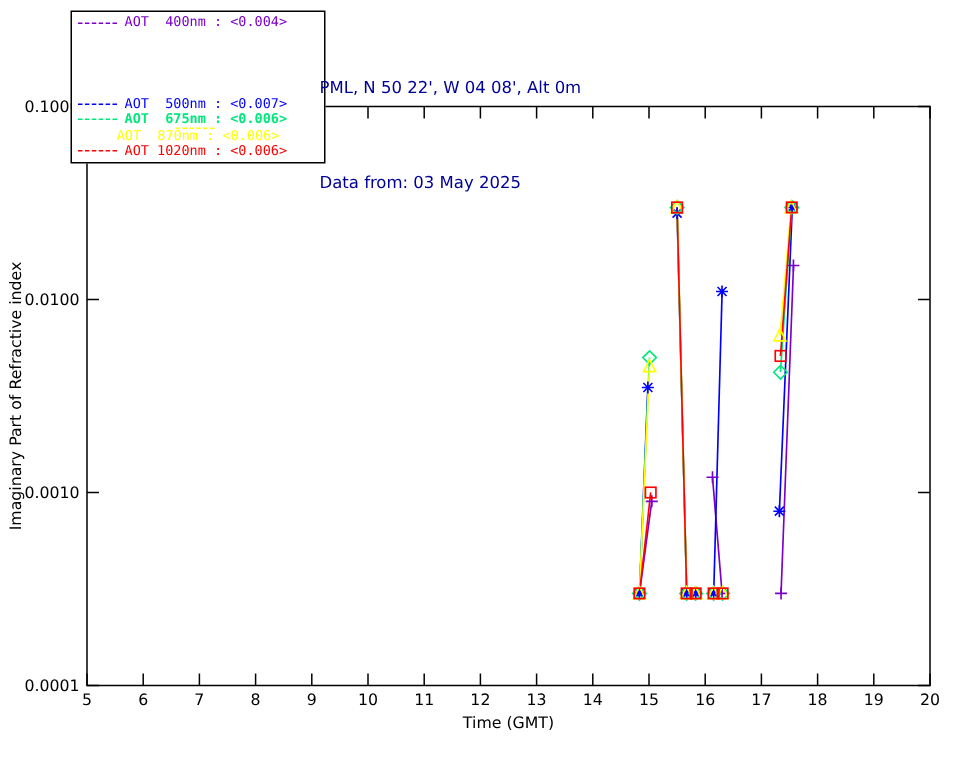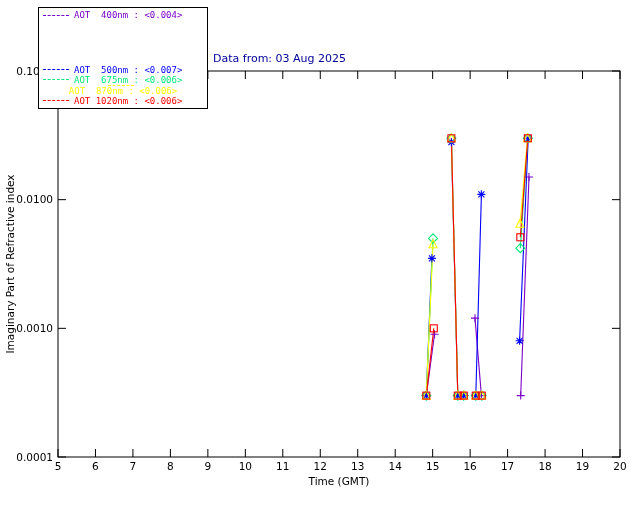--- a/index.html
+++ b/index.html
@@ -5,21 +5,21 @@
   html,body{margin:0;padding:0;background:#888;}
   .screen{
     position:relative;
     width:640px;height:512px;
     background:#ffffff;
     font-family:"DejaVu Sans",sans-serif;
     overflow:hidden;
   }
   .legend-box{
     position:absolute;
-    left:38px;top:7px;
+    left:47px;top:7px;
     min-width:160px;
     border:1px solid #000;
     background:#fff;
     padding:2px 4px 2px 4px;
     z-index:3;
   }
   .legend-row{
     display:flex;
     align-items:center;
     height:10.4px;
@@ -53,36 +53,37 @@
 
   <div class="legend-box" id="legend-box">
       <div class="legend-row" style="color: rgb(123, 0, 200);">
         <span class="legend-dash"></span>
         <span class="legend-label">AOT  400nm : &lt;0.004&gt;</span>
       </div>
       <div class="legend-row" style="color: rgb(0, 0, 255); margin-top: 44px;">
         <span class="legend-dash"></span>
         <span class="legend-label">AOT  500nm : &lt;0.007&gt;</span>
       </div>
-      <div class="legend-row" style="color: rgb(0, 232, 124);">
+      <div class="legend-row" style="color: rgb(0, 232, 124); font-weight: bold;">
         <span class="legend-dash"></span>
         <span class="legend-label">AOT  675nm : &lt;0.006&gt;</span>
       </div>
       <div class="legend-row" style="color: rgb(255, 255, 0); flex-direction: column;">
         <span class="legend-dash"></span>
         <span class="legend-label">AOT  870nm : &lt;0.006&gt;</span>
       </div>
       <div class="legend-row" style="color: rgb(255, 0, 0);">
         <span class="legend-dash"></span>
         <span class="legend-label">AOT 1020nm : &lt;0.006&gt;</span>
       </div>
     </div>
 
   <div class="hdr" style="color: rgb(0, 0, 153);">
-    <div>Data from: 03 Aug 2025</div>
+    <div>PML, N 50 22', W 04 08', Alt 0m</div>
+    <div>Data from: 03 May 2025</div>
   </div>
 
   <svg class="plot" id="plot-svg" width="640" height="512" viewBox="0 0 640 512">
       <rect x="58" y="71" width="562" height="386" fill="none" stroke="#000000" stroke-width="1"></rect>
       <line x1="58" y1="457" x2="58" y2="449" stroke="#000000"></line>
       <line x1="58" y1="71" x2="58" y2="79" stroke="#000000"></line>
       <text x="58" y="470" text-anchor="middle" font-size="10.5" fill="#000000">5</text>
       <line x1="95.46666666666667" y1="457" x2="95.46666666666667" y2="449" stroke="#000000"></line>
       <line x1="95.46666666666667" y1="71" x2="95.46666666666667" y2="79" stroke="#000000"></line>
       <text x="95.46666666666667" y="470" text-anchor="middle" font-size="10.5" fill="#000000">6</text>

